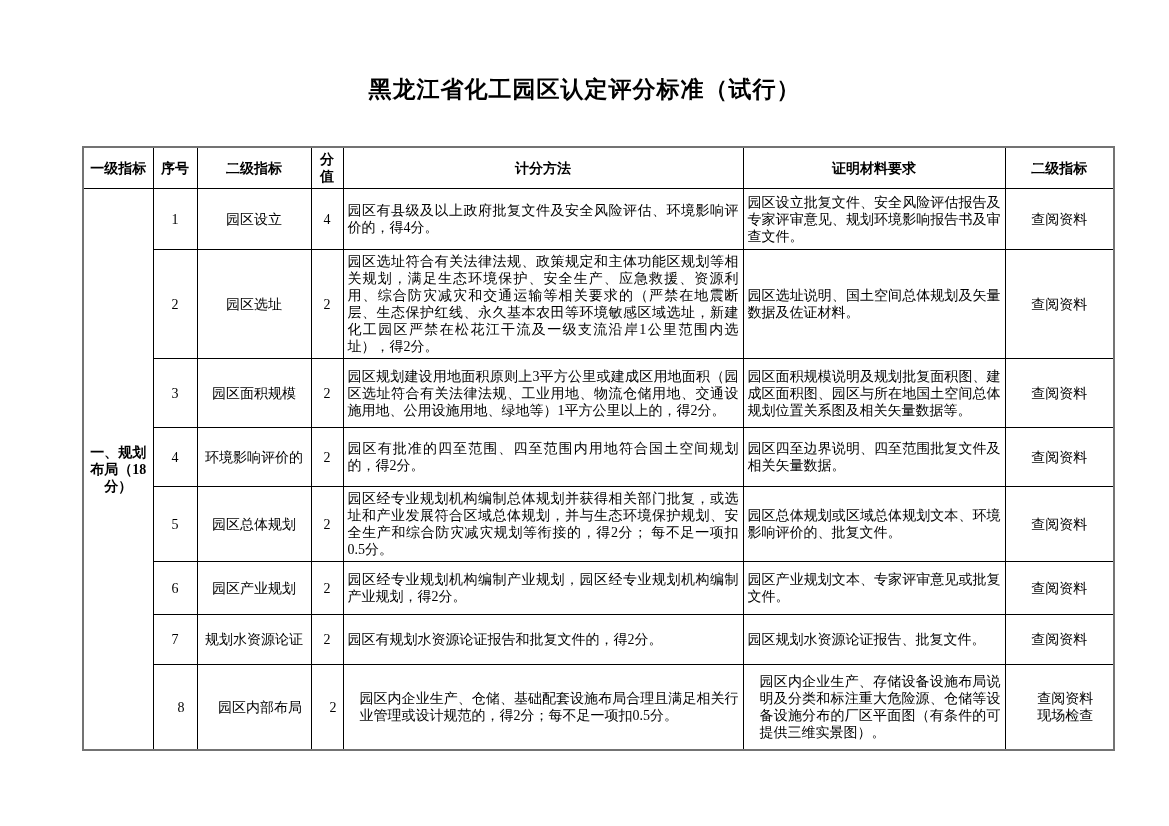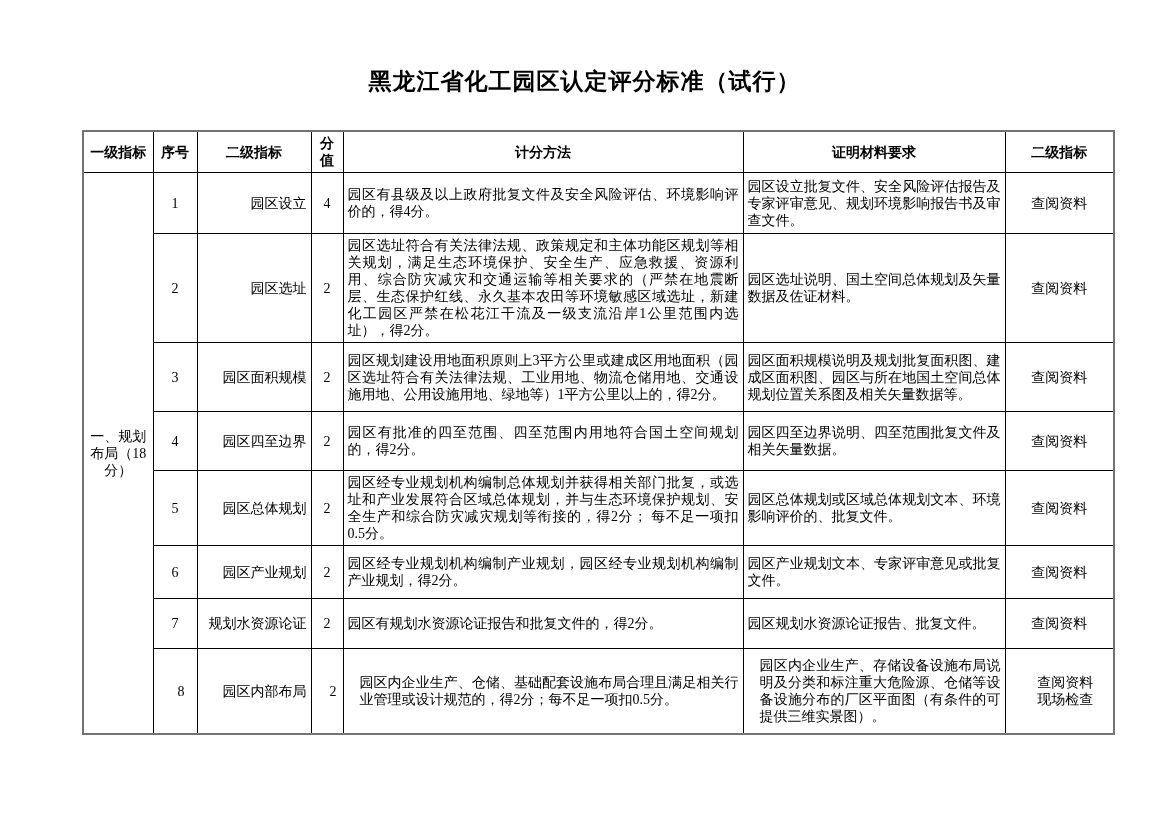--- a/index.html
+++ b/index.html
@@ -8,21 +8,21 @@
     background: #ffffff;
   }
   .page {
     position: relative;
     width: 1169px;
     height: 826px;
     background: #ffffff;
     overflow: hidden;
   }
   .doc-title {
-    margin: 8px;
+    margin: 16px;
     padding-top: 58px;
     padding-bottom: 25px;
     text-align: center;
     font-family: "Liberation Sans", "DejaVu Sans", sans-serif;
     font-weight: bold;
     font-size: 23px;
     letter-spacing: 1px;
     color: #000000;
   }
   table.score-table {
@@ -45,25 +45,26 @@
   table.score-table th {
     font-family: "Liberation Sans", "DejaVu Sans", sans-serif;
     font-weight: bold;
     text-align: center;
     height: 34px;
   }
   table.score-table td {
     font-family: "Liberation Serif", "DejaVu Serif", serif;
   }
   td.c-center { text-align: center; }
-  td.c-left   { text-align: right; }
+  td.c-left   { text-align: center; }
   td.c-just   { text-align: justify; }
   td.c-group  {
     text-align: center;
     padding: 2px 6px;
+    font-weight: bold;
   }
   td.c-review {
     text-align: center;
     white-space: pre-line;
     margin-left: 24px;
   }
   tr.r1 td { height: 54px; }
   tr.r2 td { height: 97px; }
   tr.r3 td { height: 62px; }
   tr.r4 td { height: 52px; }
@@ -121,21 +122,21 @@
       <tr class="r3">
         <td class="c-center">3</td>
         <td class="c-left">园区面积规模</td>
         <td class="c-center">2</td>
         <td class="c-just">园区规划建设用地面积原则上3平方公里或建成区用地面积（园区选址符合有关法律法规、工业用地、物流仓储用地、交通设施用地、公用设施用地、绿地等）1平方公里以上的，得2分。</td>
         <td class="c-just">园区面积规模说明及规划批复面积图、建成区面积图、园区与所在地国土空间总体规划位置关系图及相关矢量数据等。</td>
         <td class="c-review">查阅资料</td>
       </tr>
       <tr class="r4">
         <td class="c-center">4</td>
-        <td class="c-left">园区四至边界</td>
+        <td class="c-left">环境影响评价的</td>
         <td class="c-center">2</td>
         <td class="c-just">园区有批准的四至范围、四至范围内用地符合国土空间规划的，得2分。</td>
         <td class="c-just">园区四至边界说明、四至范围批复文件及相关矢量数据。</td>
         <td class="c-review">查阅资料</td>
       </tr>
       <tr class="r5">
         <td class="c-center">5</td>
         <td class="c-left">园区总体规划</td>
         <td class="c-center">2</td>
         <td class="c-just">园区经专业规划机构编制总体规划并获得相关部门批复，或选址和产业发展符合区域总体规划，并与生态环境保护规划、安全生产和综合防灾减灾规划等衔接的，得2分； 每不足一项扣0.5分。</td>

